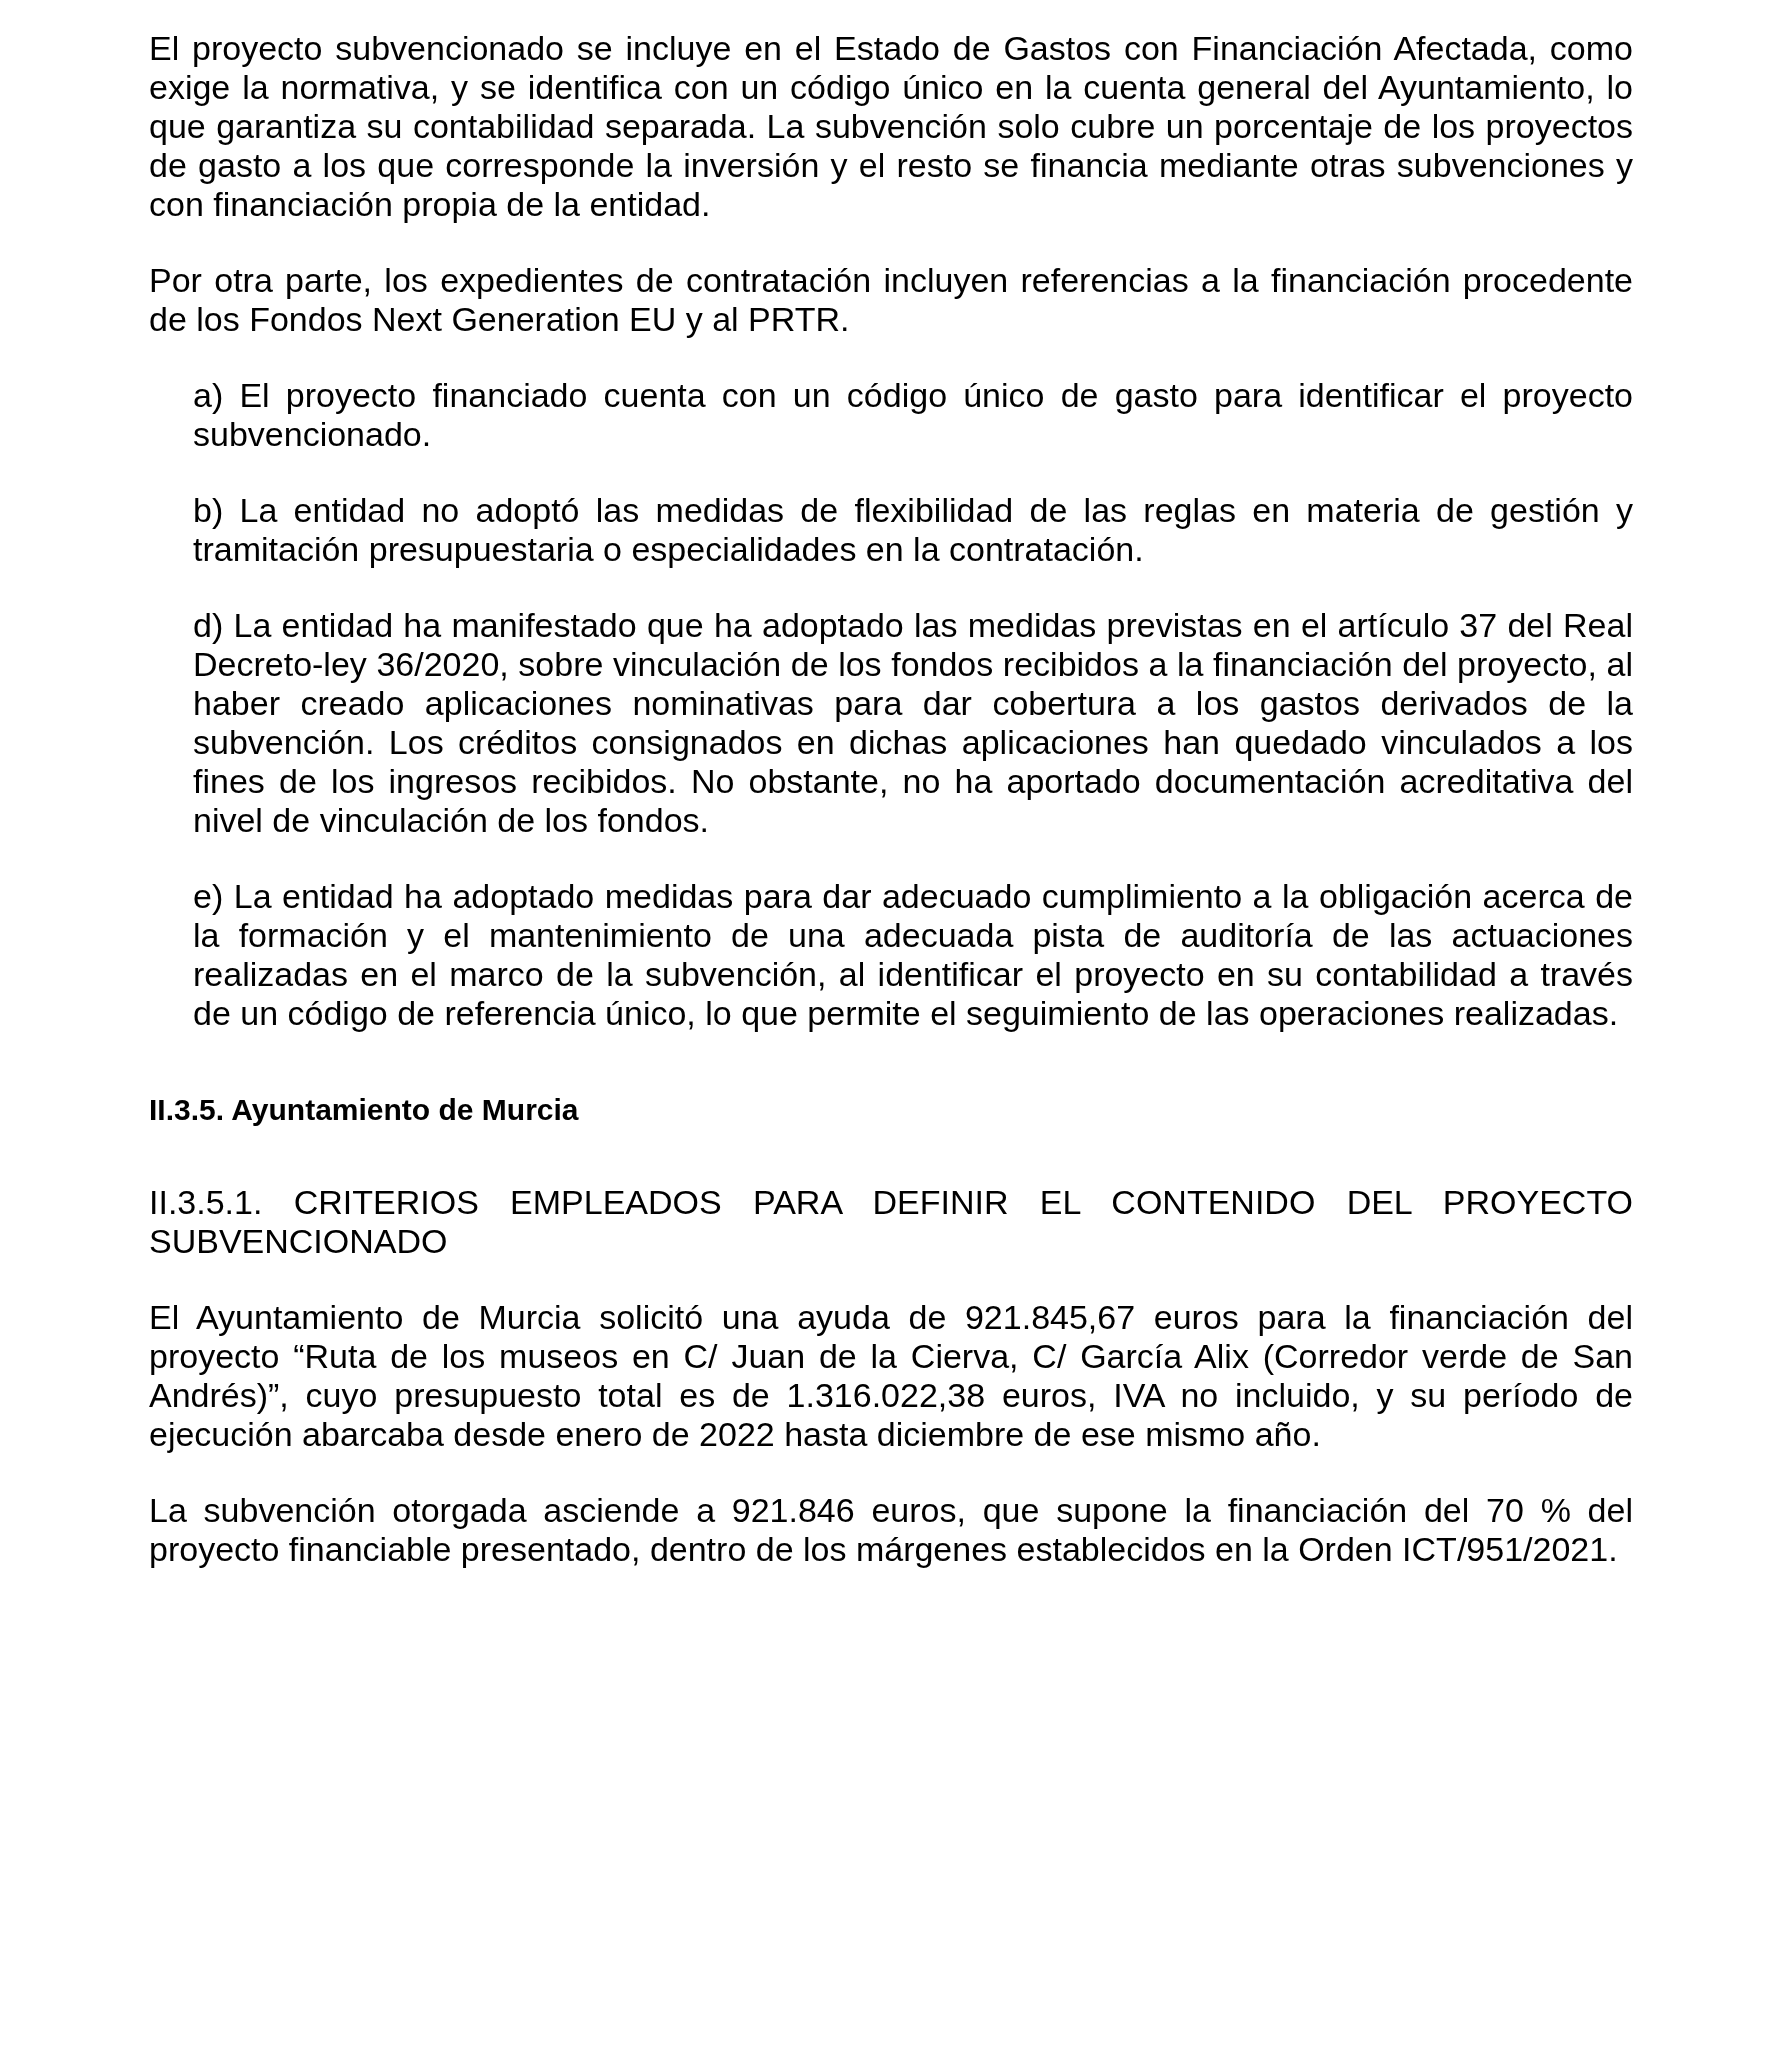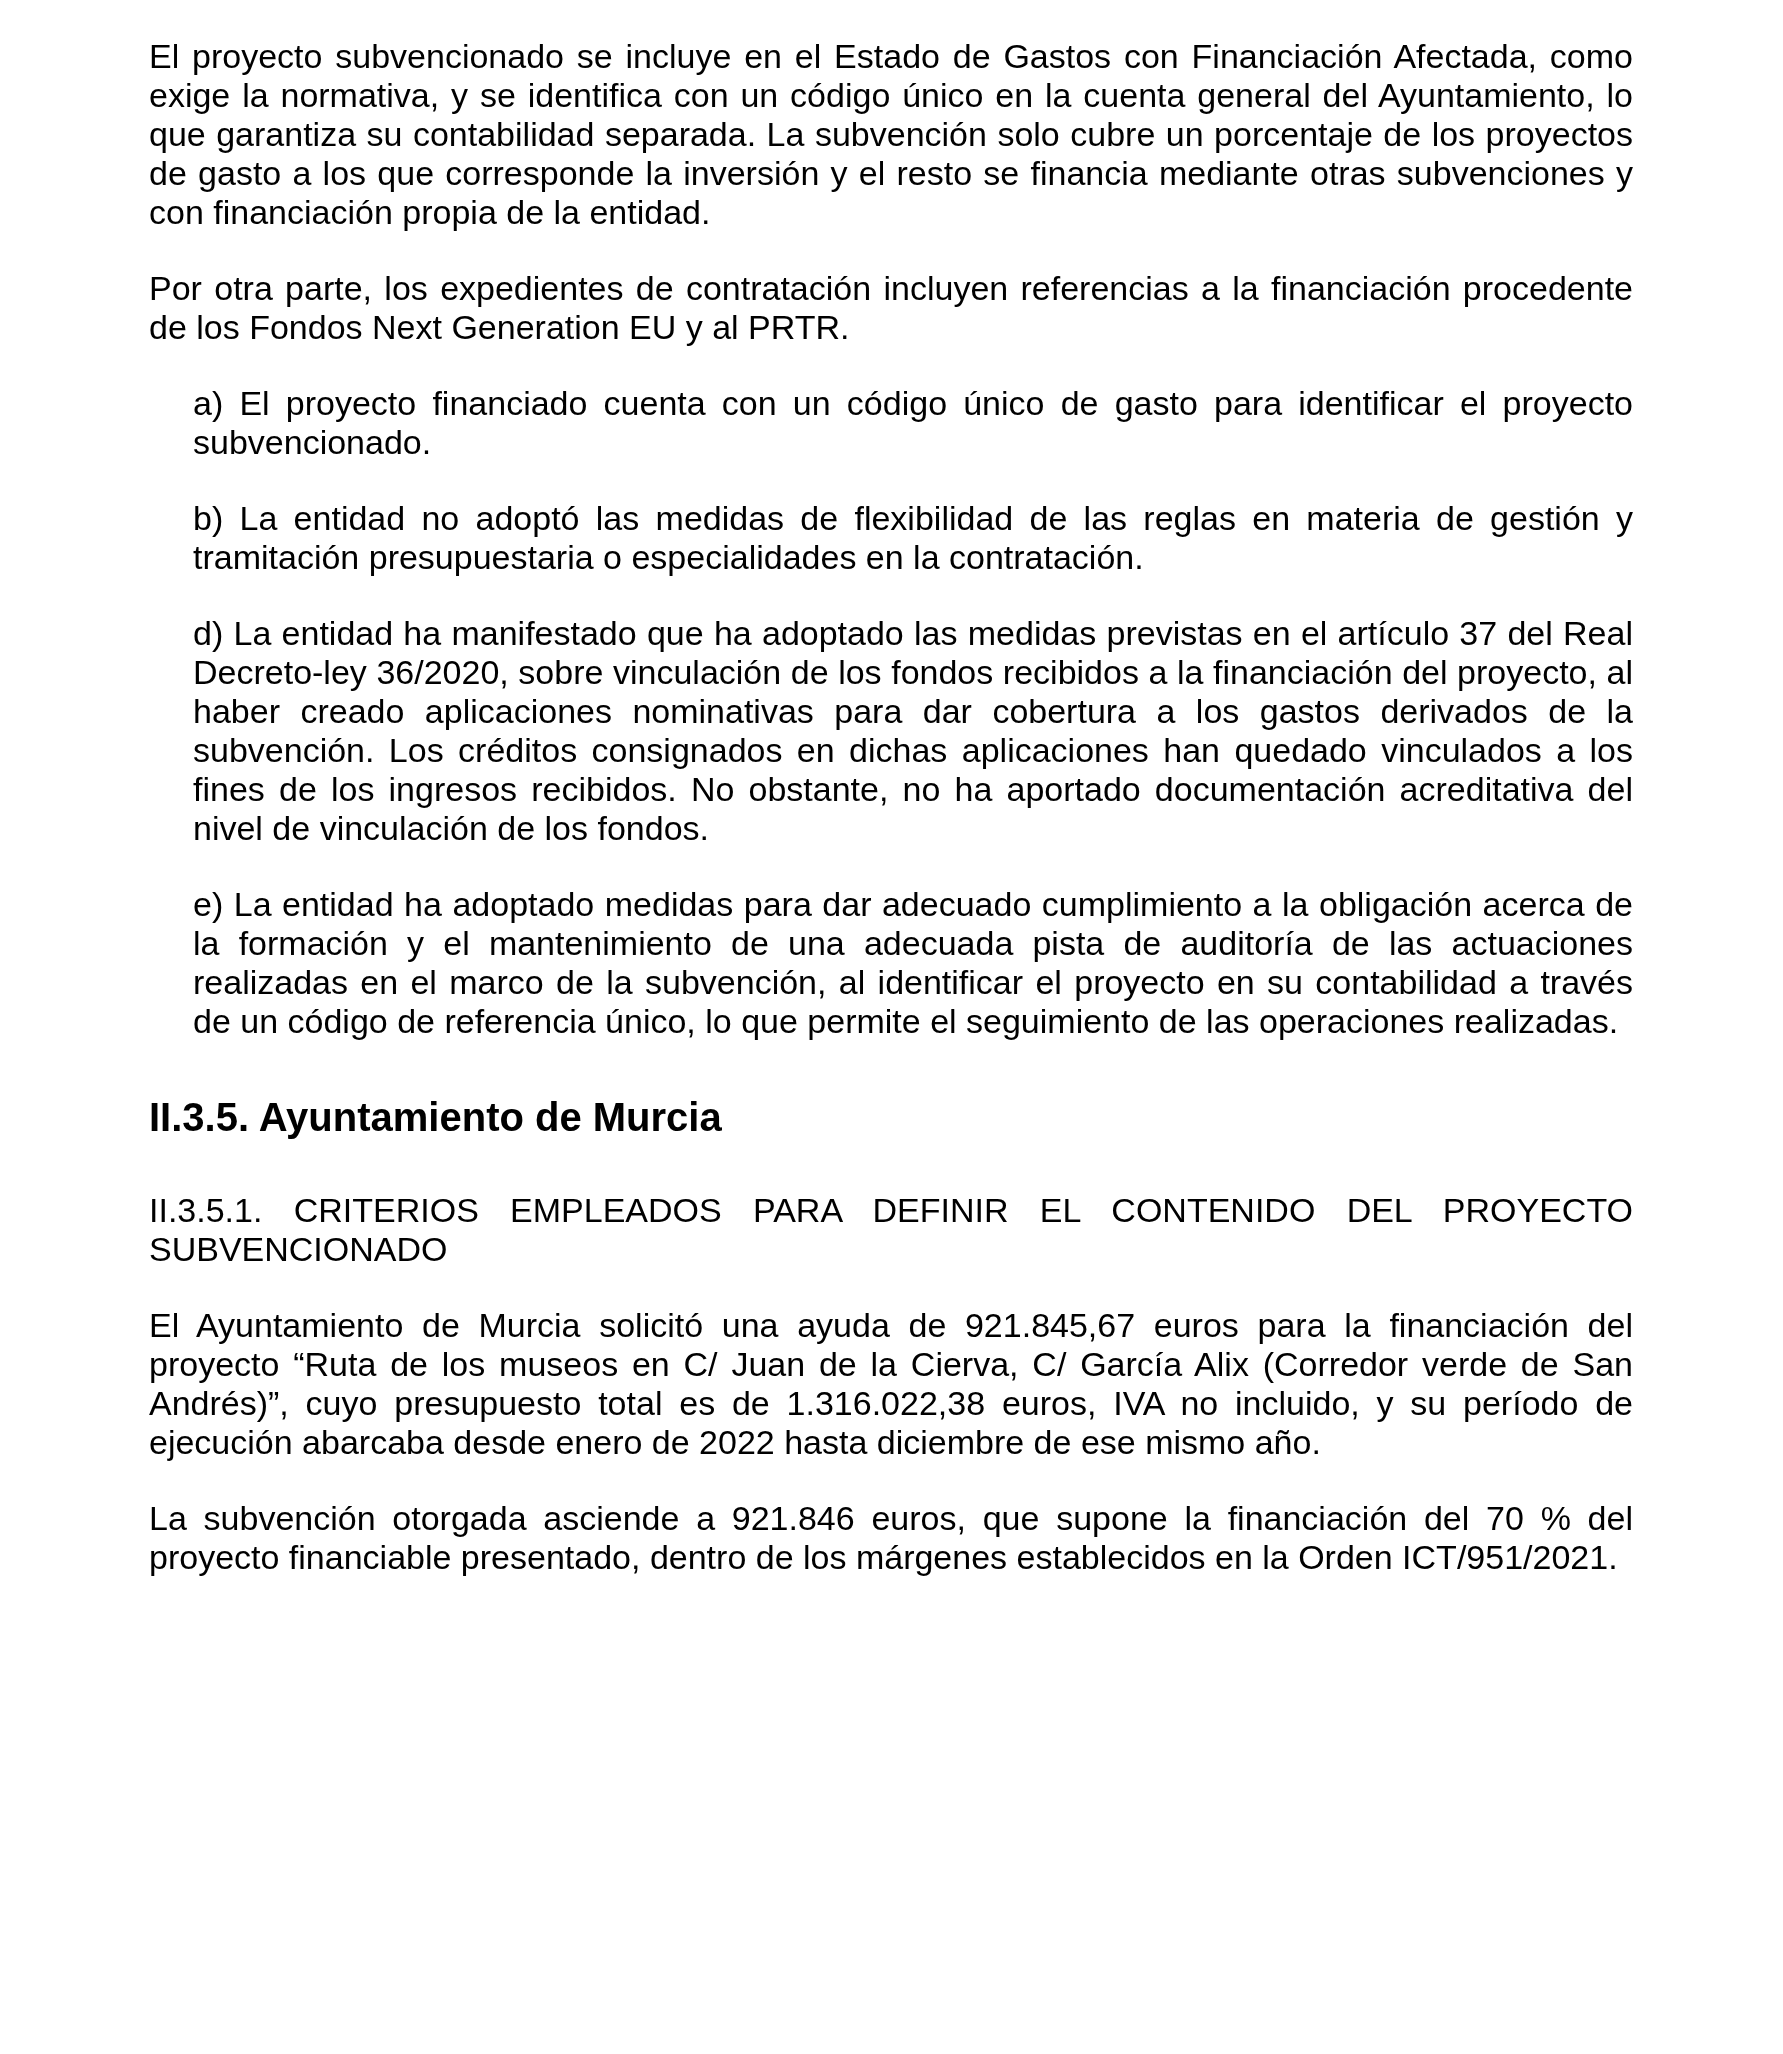--- a/index.html
+++ b/index.html
@@ -8,21 +8,21 @@
     position: absolute;
     left: 149px;
     top: 28.5px;
     width: 1484px;
     font-family: "Liberation Sans", sans-serif;
     font-size: 34px;
     line-height: 39px;
     color: #000000;
   }
   .p {
-    margin: 8px 0 37px 0;
+    margin: 0 0 37px 0;
     text-align: justify;
     text-align-last: left;
   }
   .indent { margin-left: 44px; }
   .heading {
     font-weight: bold;
     margin: 57px 0 0 0;
     text-align: left;
   }
   .subheading {
@@ -39,19 +39,19 @@
   <p class="p">El proyecto subvencionado se incluye en el Estado de Gastos con Financiación Afectada, como exige la normativa, y se identifica con un código único en la cuenta general del Ayuntamiento, lo que garantiza su contabilidad separada. La subvención solo cubre un porcentaje de los proyectos de gasto a los que corresponde la inversión y el resto se financia mediante otras subvenciones y con financiación propia de la entidad.</p>
   <p class="p">Por otra parte, los expedientes de contratación incluyen referencias a la financiación procedente de los Fondos Next Generation EU y al PRTR.</p>
 
   <div>
     <p class="p indent">a) El proyecto financiado cuenta con un código único de gasto para identificar el proyecto subvencionado.</p>
     <p class="p indent">b) La entidad no adoptó las medidas de flexibilidad de las reglas en materia de gestión y tramitación presupuestaria o especialidades en la contratación.</p>
     <p class="p indent">d) La entidad ha manifestado que ha adoptado las medidas previstas en el artículo 37 del Real Decreto-ley 36/2020, sobre vinculación de los fondos recibidos a la financiación del proyecto, al haber creado aplicaciones nominativas para dar cobertura a los gastos derivados de la subvención. Los créditos consignados en dichas aplicaciones han quedado vinculados a los fines de los ingresos recibidos. No obstante, no ha aportado documentación acreditativa del nivel de vinculación de los fondos.</p>
     <p class="p indent last">e) La entidad ha adoptado medidas para dar adecuado cumplimiento a la obligación acerca de la formación y el mantenimiento de una adecuada pista de auditoría de las actuaciones realizadas en el marco de la subvención, al identificar el proyecto en su contabilidad a través de un código de referencia único, lo que permite el seguimiento de las operaciones realizadas.</p>
   </div>
 
-  <h2 class="heading" style="font-size:40px;line-height:39px;">II.3.5. Ayuntamiento de Murcia</h2>
+  <h2 class="heading" style="font-size:30px;line-height:39px;">II.3.5. Ayuntamiento de Murcia</h2>
   <p class="subheading">II.3.5.1. CRITERIOS EMPLEADOS PARA DEFINIR EL CONTENIDO DEL PROYECTO SUBVENCIONADO</p>
 
   <p class="p">El Ayuntamiento de Murcia solicitó una ayuda de 921.845,67 euros para la financiación del proyecto “Ruta de los museos en C/ Juan de la Cierva, C/ García Alix (Corredor verde de San Andrés)”, cuyo presupuesto total es de 1.316.022,38 euros, IVA no incluido, y su período de ejecución abarcaba desde enero de 2022 hasta diciembre de ese mismo año.</p>
   <p class="p last">La subvención otorgada asciende a 921.846 euros, que supone la financiación del 70 % del proyecto financiable presentado, dentro de los márgenes establecidos en la Orden ICT/951/2021.</p>
 </div>
 
 
 </body></html>

